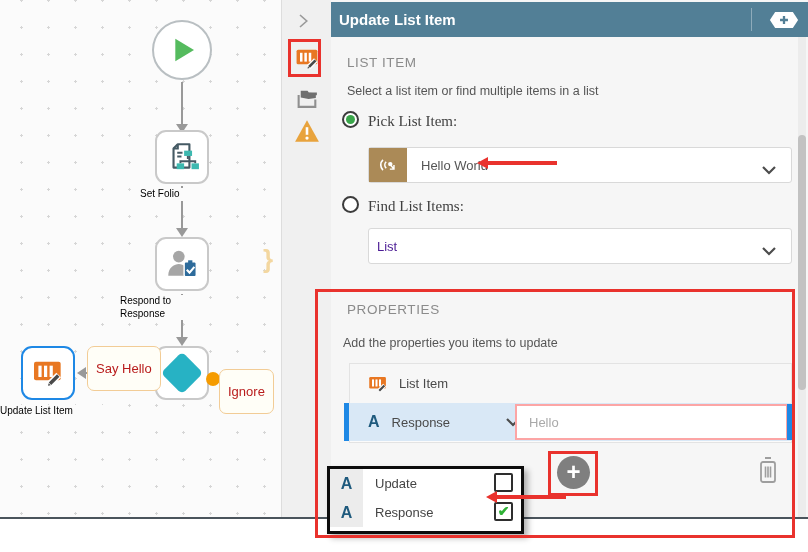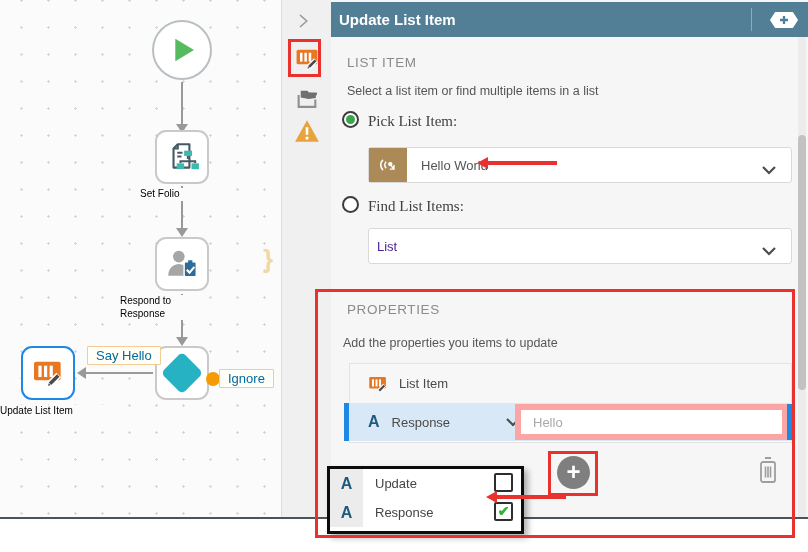--- a/index.html
+++ b/index.html
@@ -11,22 +11,22 @@
   .canvas{left:0;top:0;width:281px;height:517px;background:#fbfbfb;
     background-image:radial-gradient(#d6d6d6 1.1px,transparent 1.4px);
     background-size:27px 27px;background-position:8px 14px;}
   .node{position:absolute;width:54px;height:54px;background:#fff;border:2px solid #c9c9c9;
         border-radius:11px;display:flex;align-items:center;justify-content:center;box-sizing:border-box;}
   .node.selected{border-color:#1e88e5;}
   .start-node{position:absolute;left:152px;top:20px;width:60px;height:60px;background:#fff;
         border:2px solid #b9bfc2;border-radius:50%;display:flex;align-items:center;justify-content:center;box-sizing:border-box;}
   .diamond{width:30px;height:30px;background:#27b2c4;border-radius:5px;transform:rotate(45deg);}
   .node-label{position:absolute;font-size:10px;color:#000000;text-align:left;background:#fbfbfb;line-height:1.25;}
-  .edge-label{position:absolute;font-size:13px;color:#0369a1;background:#fffef7;border:1px solid #f2cc96;
-        border-radius:1px;padding:1px 8px;white-space:nowrap;}
+  .edge-label{position:absolute;font-size:13px;color:#b91c1c;background:#fffef7;border:1px solid #f2cc96;
+        border-radius:7px;padding:14px 8px;white-space:nowrap;}
   .orange-dot{position:absolute;left:206px;top:372px;width:14px;height:14px;border-radius:50%;background:#f59b00;}
   .brace{position:absolute;left:263px;top:244px;font-size:26px;color:#f3d7a0;font-weight:bold;}
 
   
   .strip{left:281px;top:0;width:50px;height:517px;background:#f0f0f0;border-left:1px solid #dddddd;box-sizing:border-box;}
   .strip-icon{position:absolute;left:12px;width:26px;height:26px;display:flex;align-items:center;justify-content:center;}
 
   
   .panel{left:331px;top:0;width:477px;height:517px;background:#f6f6f6;}
   .panel-header{position:absolute;left:331px;top:2px;width:477px;height:35px;background:#527f96;
@@ -47,21 +47,21 @@
   .so-icon{width:38px;height:34px;background:#ab8a57;display:flex;align-items:center;justify-content:center;flex:none;}
 
   .card{position:absolute;left:349px;top:363px;width:443px;height:80px;background:#fbfbfb;
         border:1px solid #e3e3e3;box-sizing:border-box;}
   .card-header{height:39px;border-bottom:1px solid #e8e8e8;display:flex;align-items:center;background:#f7f7f7;}
   .card-header .lbl{font-size:13px;color:#4a4a4a;margin-left:11px;}
   .prop-row{position:absolute;left:349px;top:403px;width:443px;height:38px;background:#d9e8f6;
         display:flex;align-items:center;}
   .a-glyph{font-weight:bold;color:#1f5a7d;font-size:16px;}
   .blue-bar{position:absolute;width:5px;background:#1e88e5;}
-  .prop-input{position:absolute;left:515px;top:404px;width:273px;height:36px;border:6px solid #fca5a5;
+  .prop-input{position:absolute;left:515px;top:404px;width:273px;height:36px;border:2px solid #fca5a5;
         box-sizing:border-box;background:#fff;font-family:"Liberation Sans",sans-serif;
         font-size:13px;color:#a9a9a9;padding:0 0 0 12px;outline:none;}
   .plus-btn{position:absolute;left:557px;top:456px;width:33px;height:33px;border-radius:50%;background:#7f7f7f;
         color:#fff;font-size:24px;line-height:31px;text-align:center;font-weight:bold;}
   .popup{position:absolute;left:327px;top:466px;width:191px;height:62px;background:#fff;border:3px solid #0c0c0c;
         box-shadow:4px 4px 6px rgba(0,0,0,.3);z-index:25;}
   .popup-row{position:relative;height:29px;display:flex;align-items:center;}
   .popup-row .icon-col{width:33px;height:100%;background:#ececec;display:flex;align-items:center;justify-content:center;flex:none;}
   .popup-row .lbl{font-size:13px;color:#444;margin-left:12px;}
   .checkbox{position:absolute;right:8px;top:4px;width:19px;height:19px;border:2.5px solid #2e2e2e;border-radius:2px;

